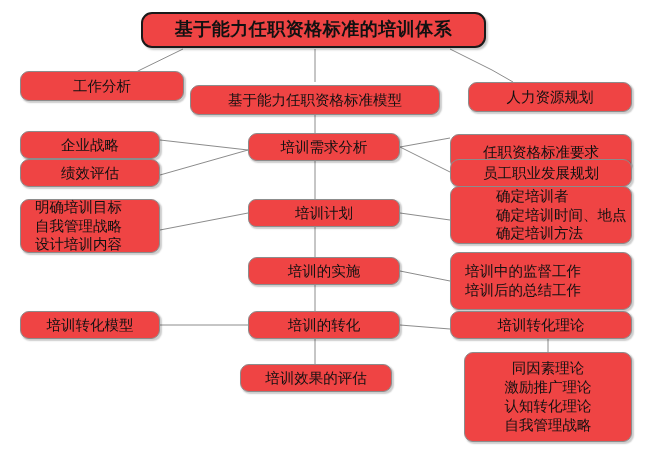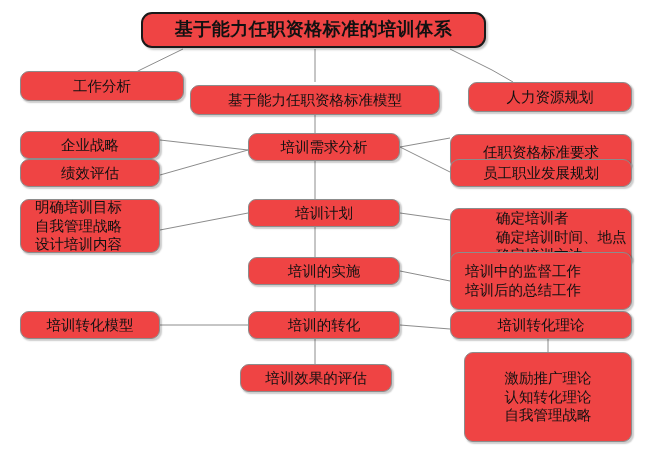--- a/index.html
+++ b/index.html
@@ -115,21 +115,21 @@
       <span class="line">员工职业发展规划</span>
     </div>
     <div class="node multiline" style="left: 20px; top: 199px; width: 140px; height: 54px;">
       <span class="line">明确培训目标</span>
       <span class="line">自我管理战略</span>
       <span class="line">设计培训内容</span>
     </div>
     <div class="node" style="left: 248px; top: 199px; width: 152px; height: 28px; border-radius: 8px;">
       <span class="line">培训计划</span>
     </div>
-    <div class="node multiline" style="left: 450px; top: 208px; width: 182px; height: 58px; padding-left: 45px;">
+    <div class="node multiline" style="left: 450px; top: 186px; width: 182px; height: 58px; padding-left: 45px;">
       <span class="line">确定培训者</span>
       <span class="line">确定培训时间、地点</span>
       <span class="line">确定培训方法</span>
     </div>
     <div class="node" style="left: 248px; top: 257px; width: 152px; height: 28px;">
       <span class="line">培训的实施</span>
     </div>
     <div class="node multiline" style="left: 450px; top: 252px; width: 182px; height: 58px;">
       <span class="line">培训中的监督工作</span>
       <span class="line">培训后的总结工作</span>
@@ -140,17 +140,18 @@
     <div class="node" style="left: 248px; top: 311px; width: 152px; height: 28px;">
       <span class="line">培训的转化</span>
     </div>
     <div class="node" style="left: 450px; top: 311px; width: 182px; height: 28px;">
       <span class="line">培训转化理论</span>
     </div>
     <div class="node" style="left: 240px; top: 364px; width: 152px; height: 28px;">
       <span class="line">培训效果的评估</span>
     </div>
     <div class="node multiline multiline-center" style="left: 464px; top: 352px; width: 168px; height: 90px;">
+      <span class="line">同因素理论</span>
       <span class="line">激励推广理论</span>
       <span class="line">认知转化理论</span>
       <span class="line">自我管理战略</span>
     </div>
   </div>
 
 </body></html>

